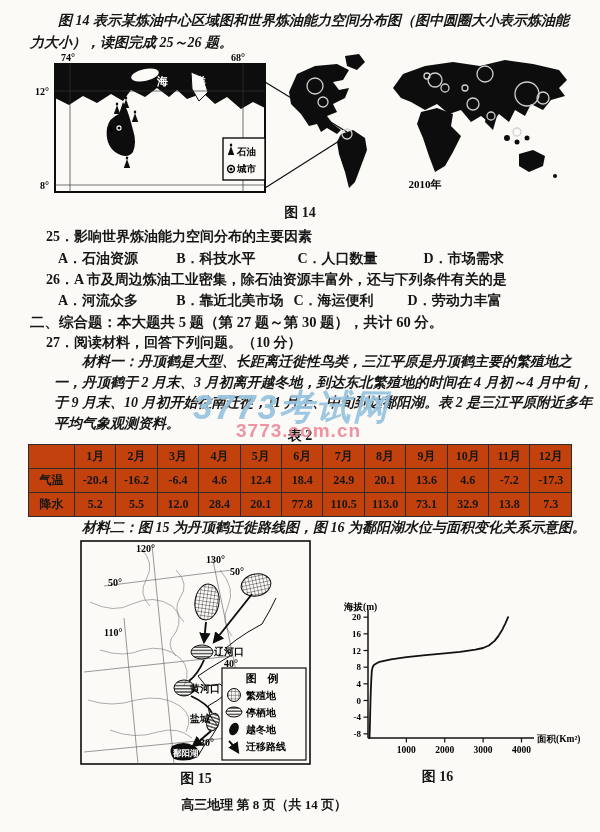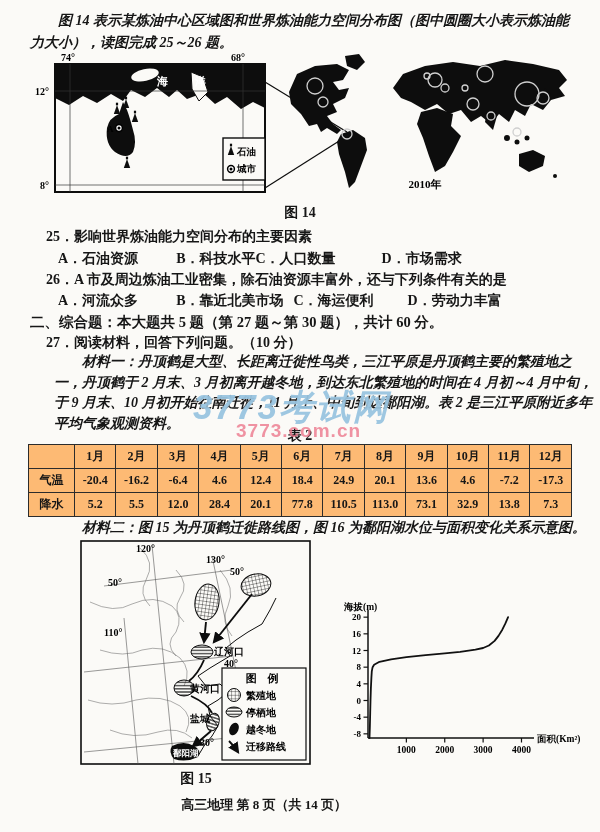--- a/index.html
+++ b/index.html
@@ -11,21 +11,21 @@
   .caption{font-weight:700;font-size:14px;text-align:center;}
   .qline{left:30px;width:545px;font-size:14px;font-weight:700;margin-left:16px;}
   .options{left:58px;width:515px;display:flex;font-size:14px;font-weight:700;}
   .sec{left:30px;width:545px;font-size:14.5px;font-weight:700;}
   .mat{left:30px;width:543px;font-size:14px;line-height:20.5px;text-indent:2em;font-weight:700;margin-left:24px;}
   .wm-main{left:193px;top:384px;font-size:35px;font-weight:700;font-style:italic;
            color:rgba(125,180,215,0.75);letter-spacing:2px;z-index:4;pointer-events:none;
            text-shadow:0 0 1px rgba(255,255,255,.8);font-family:"Liberation Sans",sans-serif;}
   .wm-sub{left:236px;top:420px;font-size:19px;font-weight:700;color:rgba(236,120,140,0.8);
           letter-spacing:1px;z-index:4;pointer-events:none;font-family:"Liberation Sans",sans-serif;}
-  table.t2{border-collapse:collapse;width:544px;table-layout:fixed;background:#fdba74;}
+  table.t2{border-collapse:collapse;width:544px;table-layout:fixed;background:#c2410c;}
   table.t2 th,table.t2 td{border:1.4px solid #2c2c2c;font-size:12px;text-align:center;
         font-weight:700;padding:3px 0;height:17px;}
   table.t2 col.lab{width:46px;}
   .footer{left:0;top:796px;width:528px;text-align:center;font-size:13px;font-weight:700;}
   svg text{font-family:"Liberation Serif","DejaVu Serif",serif;}
 </style>
 </head>
 <body>
 
 <div class="page">
@@ -122,21 +122,21 @@
     </g>
   </svg>
 
   <div class="abs caption" style="left:0;top:204px;width:600px;">图 14</div>
 
   <div class="abs qline" style="top:228px;">
     <span>25．</span><span>影响世界炼油能力空间分布的主要因素</span>
   </div>
   <div class="abs options" style="top:250px;text-align:center;">
     <span style="margin-right:38px;">A．石油资源</span>
-    <span style="">B．科技水平</span>
+    <span style="margin-right:42px;">B．科技水平</span>
     <span style="margin-right:46px;">C．人口数量</span>
     <span>D．市场需求</span>
   </div>
 
   <div class="abs qline" style="top:271px;">
     <span>26．</span><span>A 市及周边炼油工业密集，除石油资源丰富外，还与下列条件有关的是</span>
   </div>
   <div class="abs options" style="top:292px;align-items:center;">
     <span style="margin-right:38px;">A．河流众多</span>
     <span style="margin-right:10px;">B．靠近北美市场</span>
@@ -317,15 +317,16 @@
       <line x1="106.74418604651163" y1="138" x2="106.74418604651163" y2="142.5" stroke="#111" stroke-width="1.2"></line>
       <text x="106.74418604651163" y="153" font-size="9.5" text-anchor="middle" font-weight="bold">2000</text>
       <line x1="145.11627906976744" y1="138" x2="145.11627906976744" y2="142.5" stroke="#111" stroke-width="1.2"></line>
       <text x="145.11627906976744" y="153" font-size="9.5" text-anchor="middle" font-weight="bold">3000</text>
       <line x1="183.48837209302326" y1="138" x2="183.48837209302326" y2="142.5" stroke="#111" stroke-width="1.2"></line>
       <text x="183.48837209302326" y="153" font-size="9.5" text-anchor="middle" font-weight="bold">4000</text>
       <text x="6" y="10" font-size="9.5" font-weight="bold">海拔(m)</text>
       <text x="199" y="142" font-size="9.5" font-weight="bold">面积(Km²)</text>
       <path d="M31.5,138.0 L31.9,125.5 L32.2,113.0 L32.5,100.5 L32.9,88.0 L33.4,77.6 L33.8,71.3 L34.6,67.2 L36.1,64.7 L41.5,61.8 L53.0,59.3 L68.4,57.2 L87.6,55.1 L106.7,53.4 L122.1,51.8 L137.4,49.7 L145.1,48.0 L150.9,45.5 L156.6,40.9 L160.5,35.9 L164.3,29.7 L167.4,23.4 L170.1,17.2" fill="none" stroke="#111" stroke-width="1.8" stroke-linejoin="round" stroke-linecap="round"></path>
     </svg>
+  <div class="abs caption" style="left:330px;top:768px;width:215px;">图 16</div>
 
   <div class="abs footer">高三地理  第 8 页（共 14 页）</div>
 </div>
 
 </body></html>

